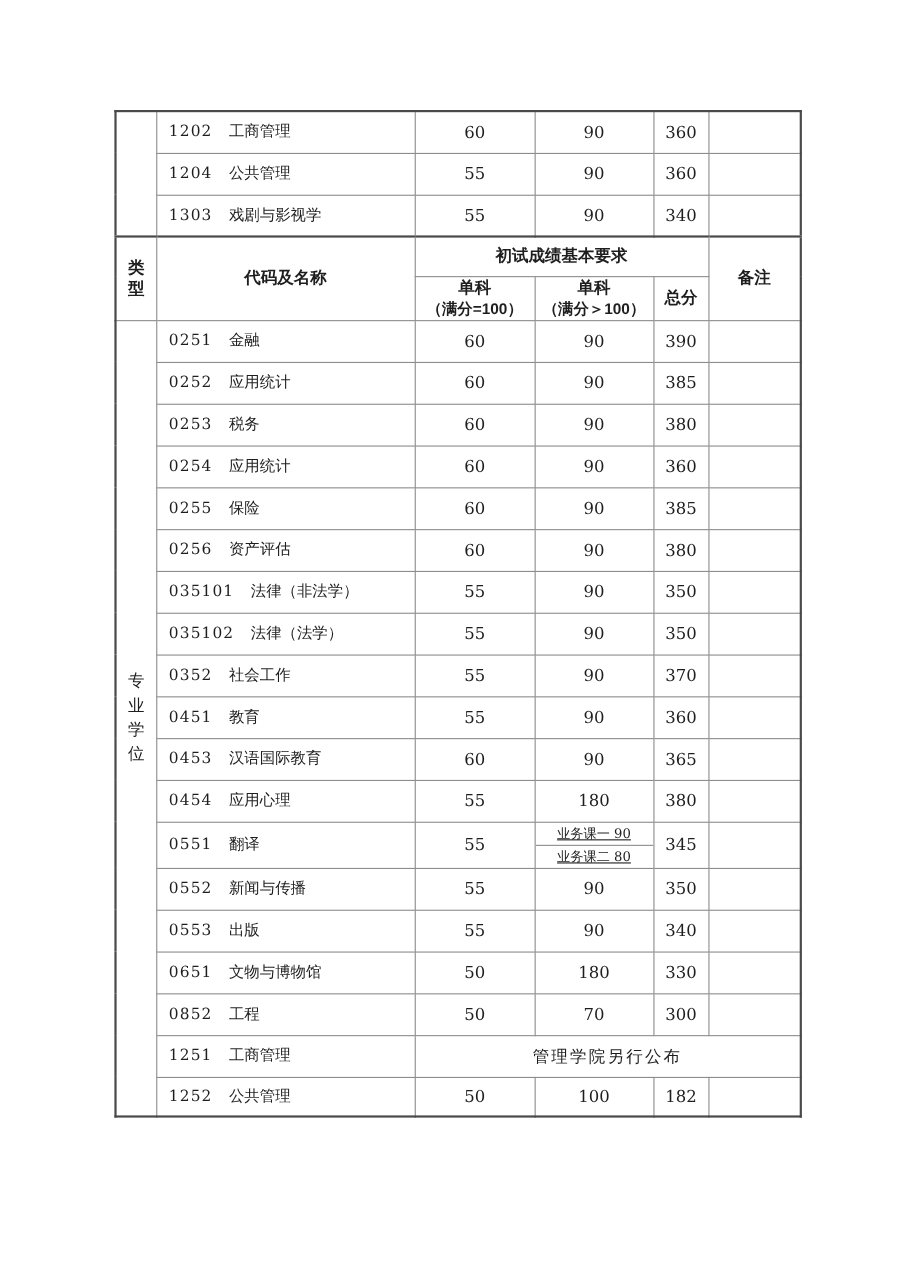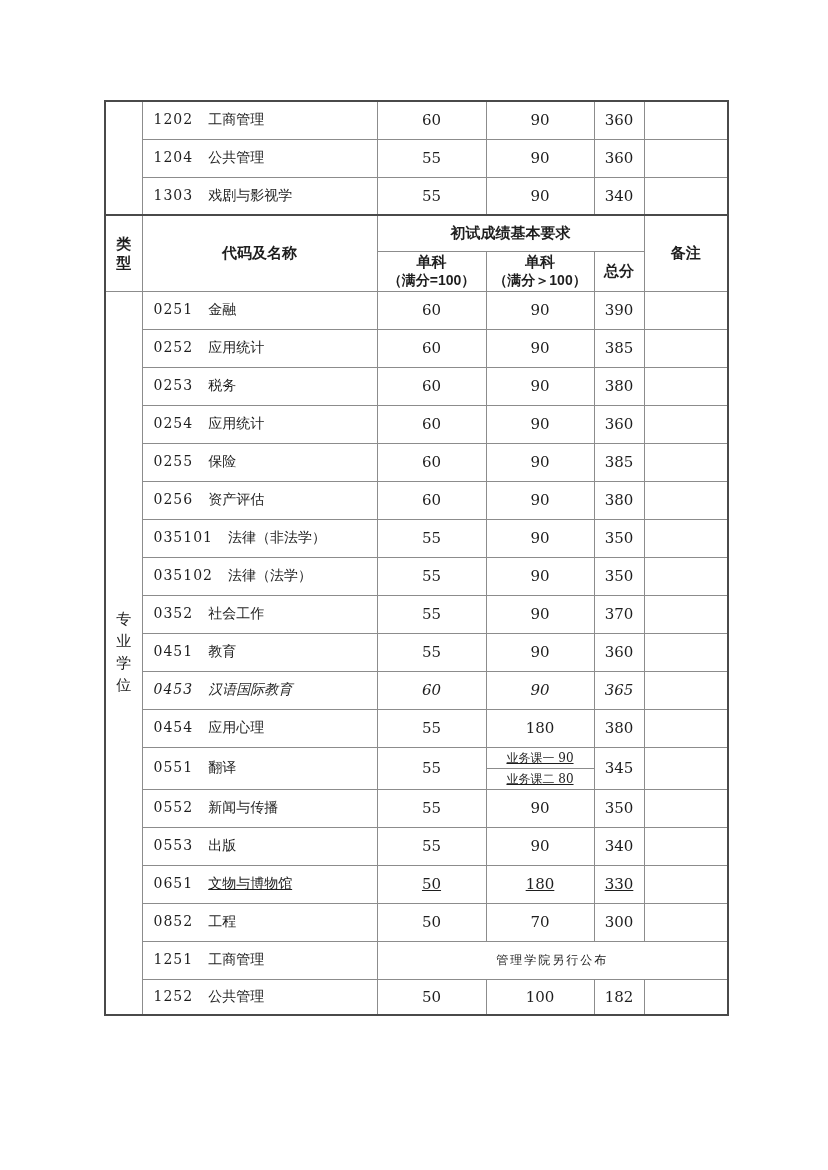--- a/index.html
+++ b/index.html
@@ -48,21 +48,21 @@
     gap:7px; font-size:15px; line-height:15px;
   }
 
   
   td.split-cell { padding:0;text-decoration:underline; }
   .split-top, .split-bottom {
     font-size:12px; line-height:20px; height:20px; white-space:nowrap;
   }
   .split-top { border-bottom:1px solid #8c8c8c; }
 
-  .merged-cell { font-size:12px; letter-spacing:2px; }
+  .merged-cell { font-size:15px; letter-spacing:2px; }
 </style>
 </head>
 <body>
 
 <div class="sheet">
 <table class="score-table">
   <colgroup>
     <col class="c-type">
         <col class="c-name">
         <col class="c-s1">
@@ -195,21 +195,21 @@
           <td class="num">370</td>
           <td></td>
         </tr>
         <tr style="height: 38px;">
           <td class="name-cell"><span class="code">0451</span><span>教育</span></td>
           <td class="num">55</td>
           <td class="num">90</td>
           <td class="num">360</td>
           <td></td>
         </tr>
-        <tr style="height: 38px; font-style: italic;">
+        <tr style="height: 38px;">
           <td class="name-cell"><span class="code">0453</span><span>汉语国际教育</span></td>
           <td class="num">60</td>
           <td class="num">90</td>
           <td class="num">365</td>
           <td></td>
         </tr>
         <tr style="height: 38px;">
           <td class="name-cell"><span class="code">0454</span><span>应用心理</span></td>
           <td class="num">55</td>
           <td class="num">180</td>
@@ -233,21 +233,21 @@
           <td class="num">350</td>
           <td></td>
         </tr>
         <tr style="height: 38px;">
           <td class="name-cell"><span class="code">0553</span><span>出版</span></td>
           <td class="num">55</td>
           <td class="num">90</td>
           <td class="num">340</td>
           <td></td>
         </tr>
-        <tr style="height: 38px; text-decoration: underline;">
+        <tr style="height: 38px;">
           <td class="name-cell"><span class="code">0651</span><span>文物与博物馆</span></td>
           <td class="num">50</td>
           <td class="num">180</td>
           <td class="num">330</td>
           <td></td>
         </tr>
         <tr style="height: 38px;">
           <td class="name-cell"><span class="code">0852</span><span>工程</span></td>
           <td class="num">50</td>
           <td class="num">70</td>

